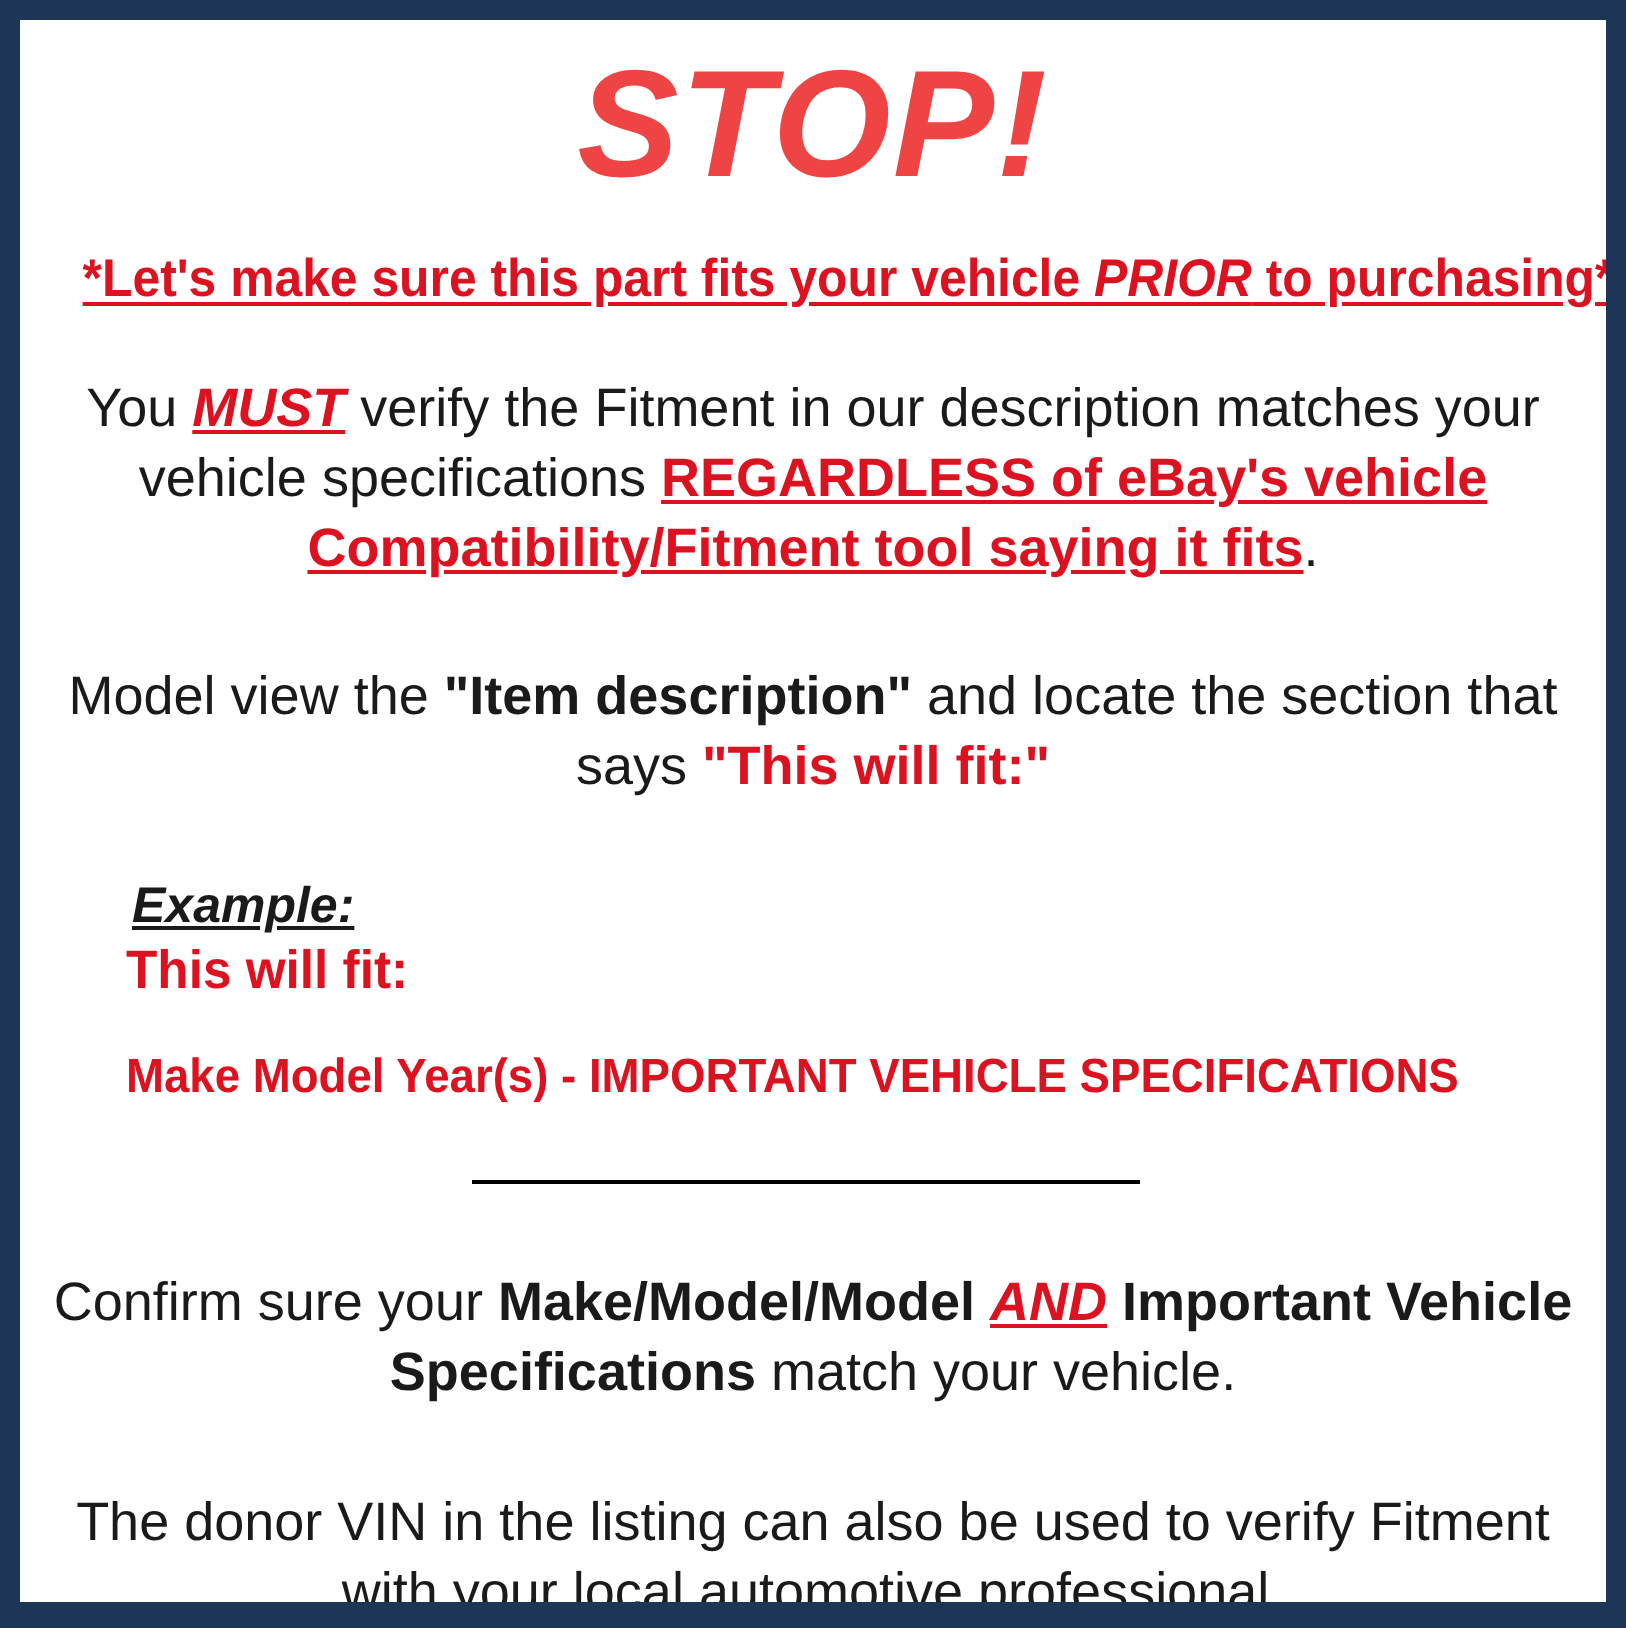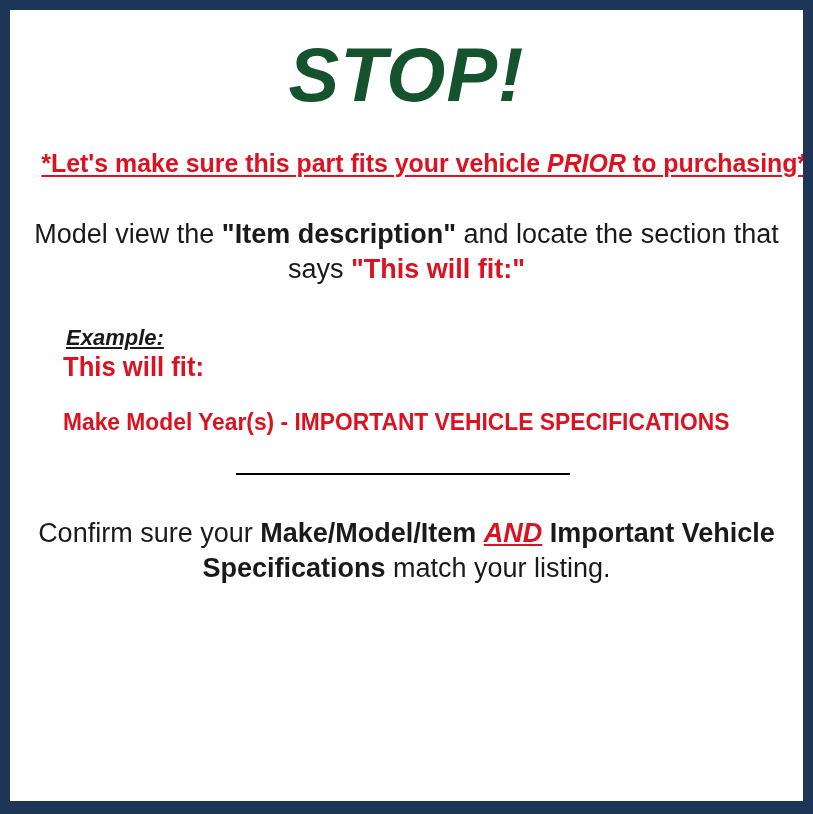--- a/index.html
+++ b/index.html
@@ -28,29 +28,29 @@
     position: relative;
     width: 100%;
     height: 100%;
     box-sizing: border-box;
     padding: 0 8px;
   }
   .i        { font-style: italic; }
 
   
   .title-stop {
-    margin: 12px;
+    margin: 0;
     padding-top: 14px;
     text-align: center;
     font-size: 76px;
     line-height: 1.02;
     font-weight: bold;
     font-style: italic;
     letter-spacing: 1px;
-    color: #14532d;
+    color: #ef4444;
   }
 
   
   .subhead {
     margin: 0;
     padding-top: 22px;
     text-align: center;
     font-size: 26.5px;
     line-height: 1.15;
     font-weight: bold;
@@ -99,21 +99,21 @@
   }
 
   
   .example-block {
     padding-top: 38px;
     padding-left: 48px;
     text-align: left;
   }
   .example-label {
     margin: 0;
-    font-size: 22px;
+    font-size: 25px;
     line-height: 1.18;
     font-weight: bold;
     font-style: italic;
     color: #1a1a1a;
     display: inline-block;
     text-decoration: underline;
     text-underline-offset: 2px;
   }
   .example-fit {
     margin: 0;
@@ -161,32 +161,34 @@
 
 <div class="notice" style="border-color: rgb(29, 53, 87); background: rgb(255, 255, 255);">
   <div class="inner">
 
     <div class="title-stop">STOP!</div>
 
     <div class="subhead">
       <span class="ul-line"><span>*Let's make sure this part fits your vehicle </span><span class="i">PRIOR</span><span> to purchasing*</span></span>
     </div>
 
+    <p class="para para-1"><span>You </span><span class="em-red-bi">MUST</span><span> verify the Fitment in our description matches your vehicle specifications </span><span class="em-red-bu">REGARDLESS of eBay's vehicle Compatibility/Fitment tool saying it fits</span><span>.</span></p>
 
     <p class="para para-2"><span>Model view the </span><span class="em-black-b">"Item description"</span><span> and locate the section that says </span><span class="em-red-b">"This will fit:"</span></p>
 
     <div class="example-block">
       <div>
         <span class="example-label">Example:</span>
       </div>
       <div class="example-fit">This will fit:</div>
       <div class="example-spec">Make Model Year(s) - IMPORTANT VEHICLE SPECIFICATIONS</div>
     </div>
 
     <div class="divider-wrap">
       <span class="divider" style="width: 334px;"></span>
     </div>
 
-    <p class="para para-confirm"><span>Confirm sure your </span><span class="em-black-b">Make/Model/Item</span><span> </span><span class="em-red-bi">AND</span><span> </span><span class="em-black-b">Important Vehicle Specifications</span><span> match your listing.</span></p>
+    <p class="para para-confirm"><span>Confirm sure your </span><span class="em-black-b">Make/Model/Model</span><span> </span><span class="em-red-bi">AND</span><span> </span><span class="em-black-b">Important Vehicle Specifications</span><span> match your vehicle.</span></p>
 
+    <p class="para para-vin">The donor VIN in the listing can also be used to verify Fitment with your local automotive professional.</p>
 
   </div>
 </div>
 
 </body></html>

